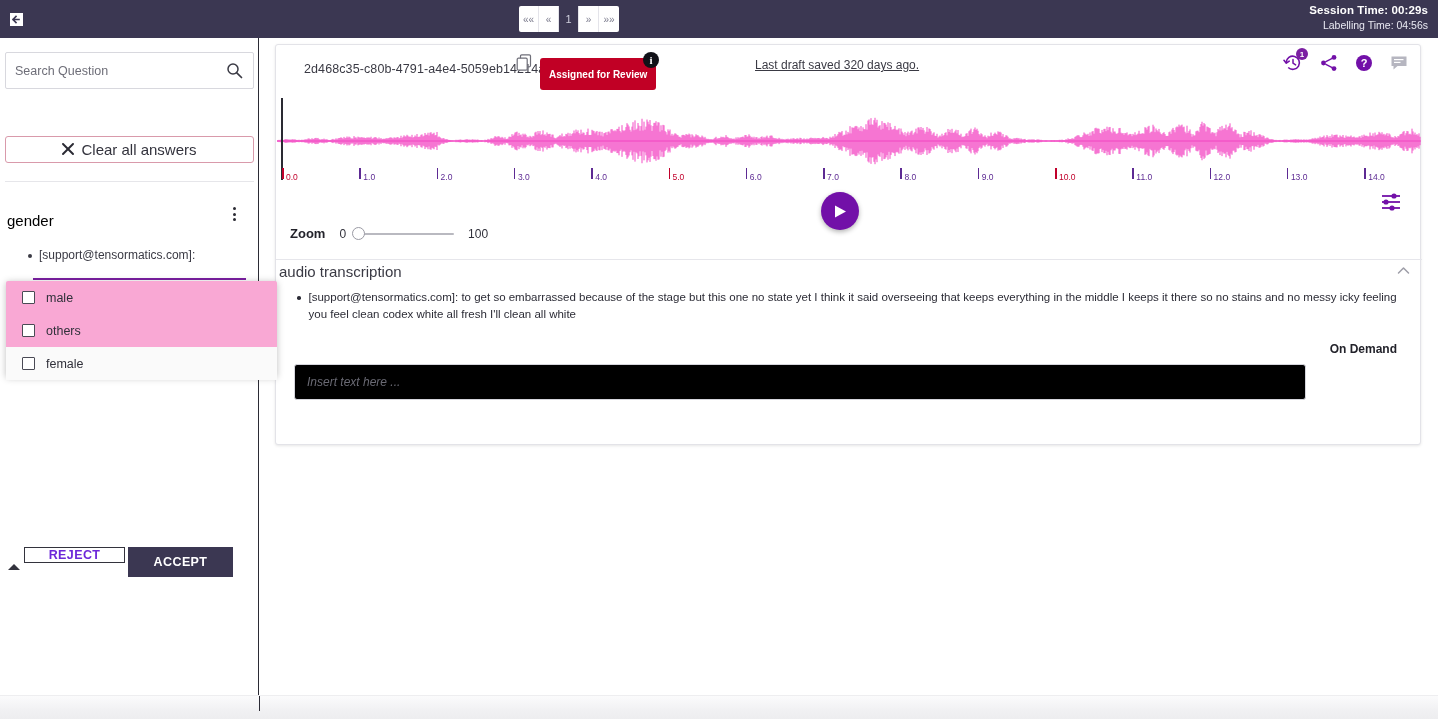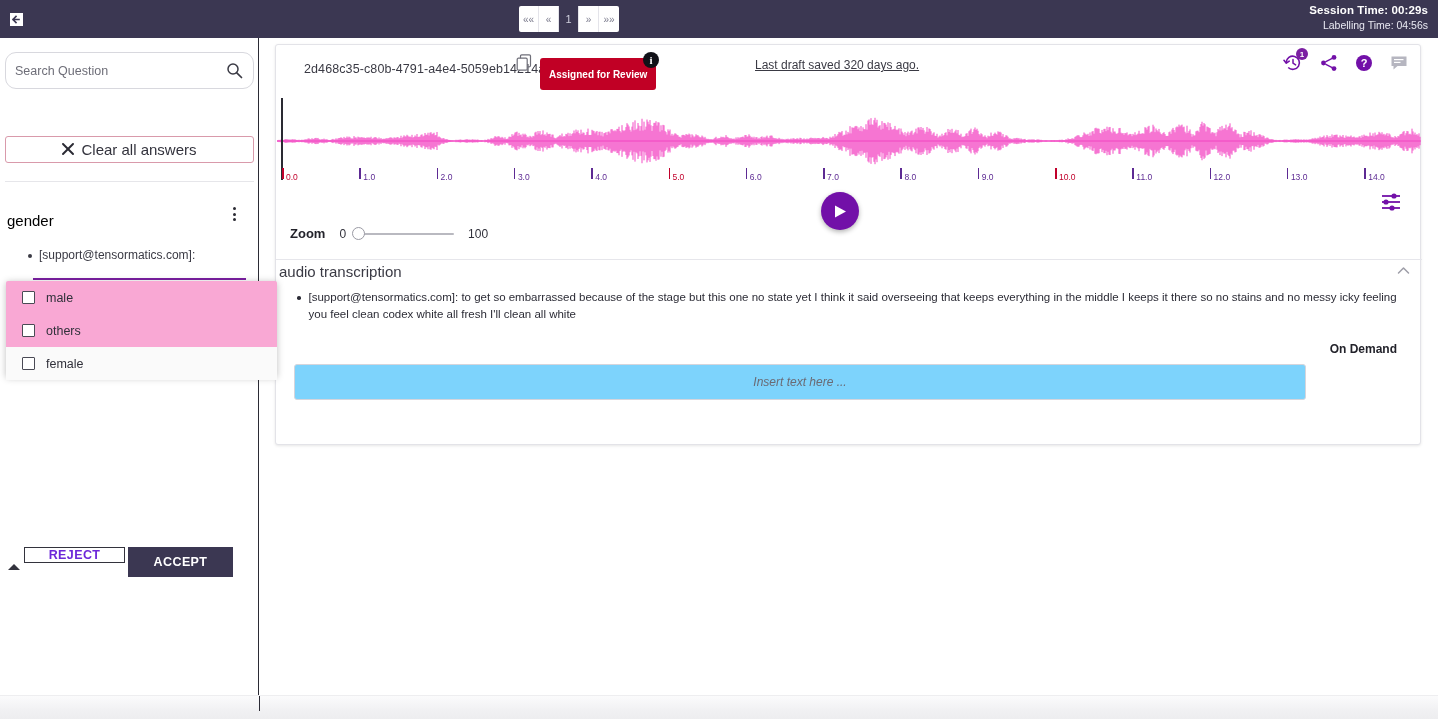--- a/index.html
+++ b/index.html
@@ -52,21 +52,21 @@
   
   .sidebar {
     position: absolute; left: 0; top: 38px;
     width: 259px; height: 657px;
     background: #ffffff;
     border-right: 1px solid #2b2b35;
   }
   .search-wrap {
     position: absolute; left: 5px; top: 14px;
     width: 249px; height: 37px;
-    border: 1px solid #d8d8de; border-radius: 11px;
+    border: 1px solid #d8d8de; border-radius: 2px;
     display: flex; align-items: center;
   }
   .search-input {
     border: none; outline: none;
     font-size: 12.5px; color: #3a3a44;
     margin-left: 9px; width: 200px;
     font-family: "Liberation Sans", sans-serif;
     background: transparent;
   }
   .search-input::placeholder { color: #6e6e78; }
@@ -305,26 +305,25 @@
     border-radius: 50%; margin-top: 7px; flex: none;
   }
   .on-demand {
     position: absolute; right: 25px; top: 82px;
     font-size: 12px; font-weight: bold; color: #23232b;
   }
   .text-input {
     position: absolute; left: 18px; top: 104px;
     width: 1012px; height: 36px;
     border: 1px solid #d5d5dc; border-radius: 3px;
-    background: #7dd3fc;
+    background: #000000;
     font-size: 12px; font-style: italic; color: #6a6a74;
     padding: 0 12px;
     outline: none;
     font-family: "Liberation Sans", sans-serif;
-    text-align: center;
   }
   .text-input::placeholder { color: #6a6a74; font-style: italic; }
 
   
   .hscroll {
     position: absolute; left: 0; bottom: 0;
     width: 1438px; height: 24px;
     background: linear-gradient(180deg,#fbfbfc 0%,#f1f1f3 60%,#ededef 100%);
     border-top: 1px solid #eeeef0;
   }

